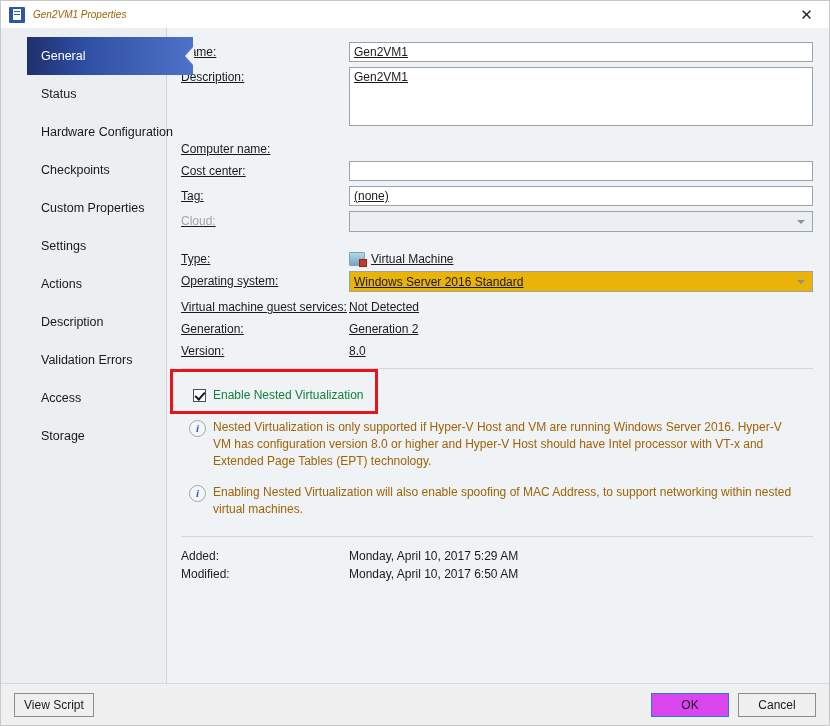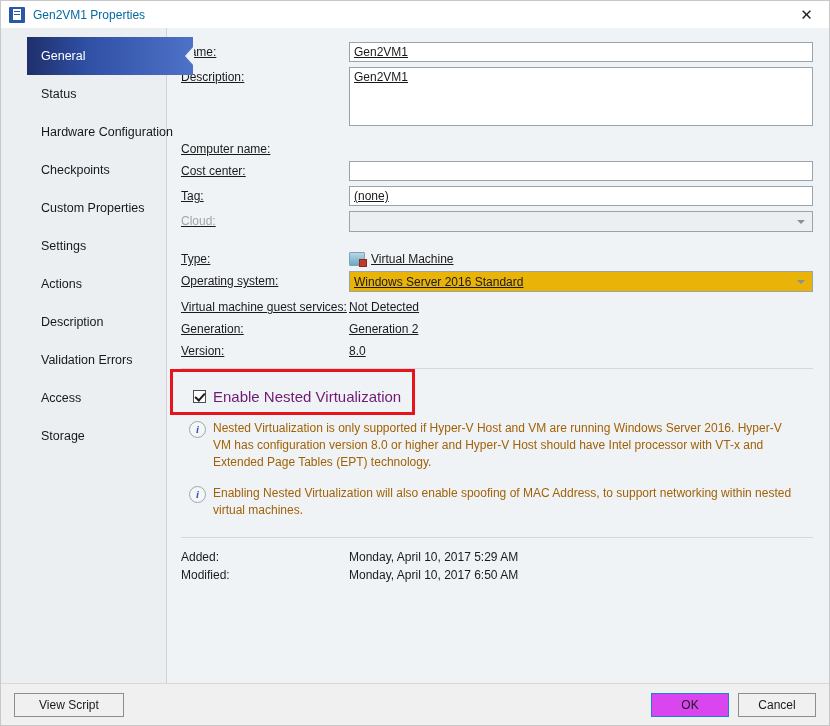--- a/index.html
+++ b/index.html
@@ -64,23 +64,24 @@
     position: absolute;
     left: 1px;
     right: 1px;
     height: 1px;
     background: #2b57a8;
   }
   .titlebar-icon .inner::before { top: 2px; }
   .titlebar-icon .inner::after { top: 5px; }
 
   .titlebar-title {
-    font-size: 12px;
-    color: #0369a1;
+    font-size: 10px;
+    color: #a16207;
     white-space: nowrap;
+    font-style: italic;
   }
   .titlebar-close {
     position: absolute;
     right: 0;
     top: 0;
     width: 45px;
     height: 27px;
     display: flex;
     align-items: center;
     justify-content: center;
@@ -300,22 +301,22 @@
     position: absolute;
     left: 3px;
     top: 0px;
     width: 4px;
     height: 8px;
     border: solid #1a1a1a;
     border-width: 0 2px 2px 0;
     transform: rotate(42deg);
   }
   .cb-label {
-    font-size: 15px;
-    color: #701a75;
+    font-size: 12px;
+    color: #15803d;
     white-space: nowrap;
   }
 
   
   .note {
     display: flex;
     align-items: flex-start;
     margin: 14px 0 0 8px;
     padding-right: 10px;
   }
@@ -375,21 +376,21 @@
     box-sizing: border-box;
     border: 1px solid #8d8d8d;
     background: #f0f0f0;
     font-family: "Liberation Sans", sans-serif;
     font-size: 12px;
     color: #1a1a1a;
     cursor: default;
     line-height: 22px;
     text-align: center;
   }
-  .btn.view-script { min-width: 0; padding: 0 24px; }
+  .btn.view-script { min-width: 0; padding: 0 9px; }
   .btn.primary {
     border: 1px solid #1f7fd4;
     background: #d946ef;
   }
   .footer-spacer { flex: 1 1 auto; }
   .btn + .btn { margin-left: 9px; }
 </style>
 </head>
 <body>
 

